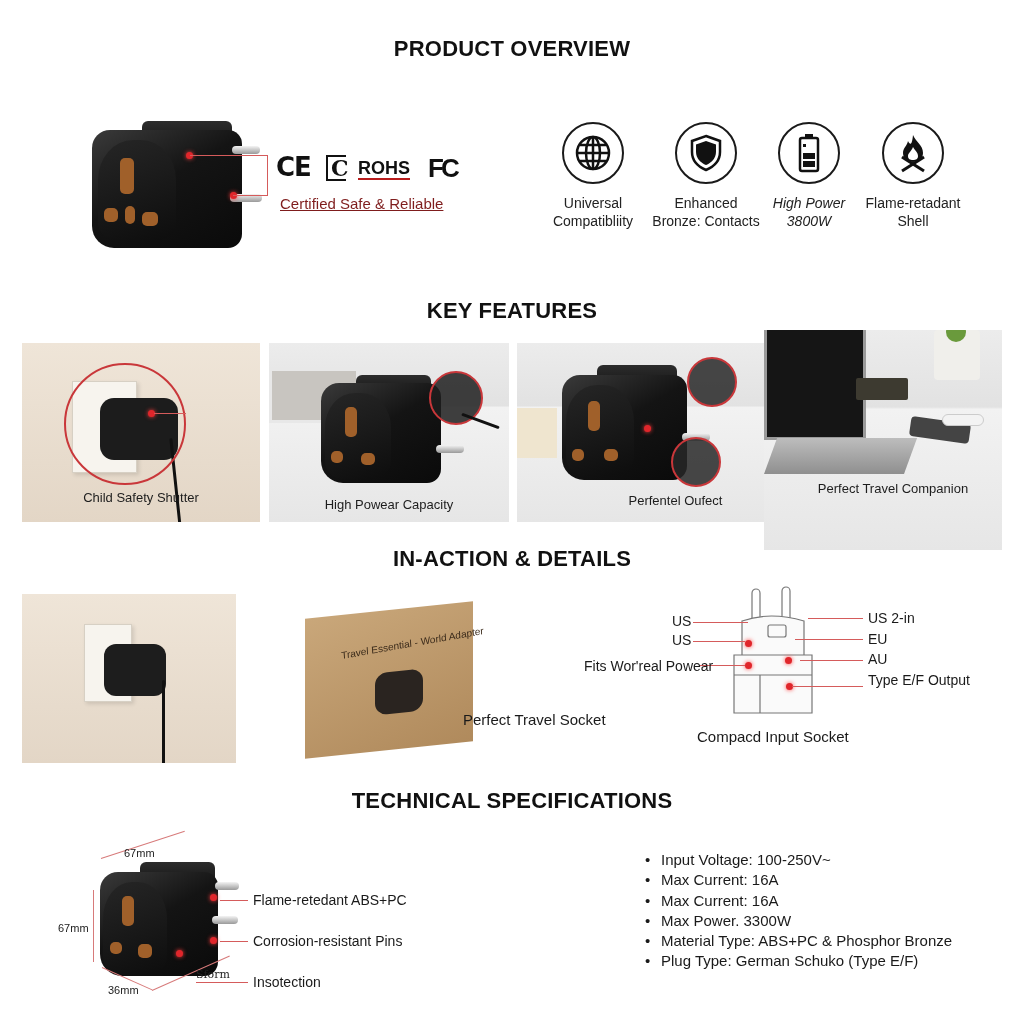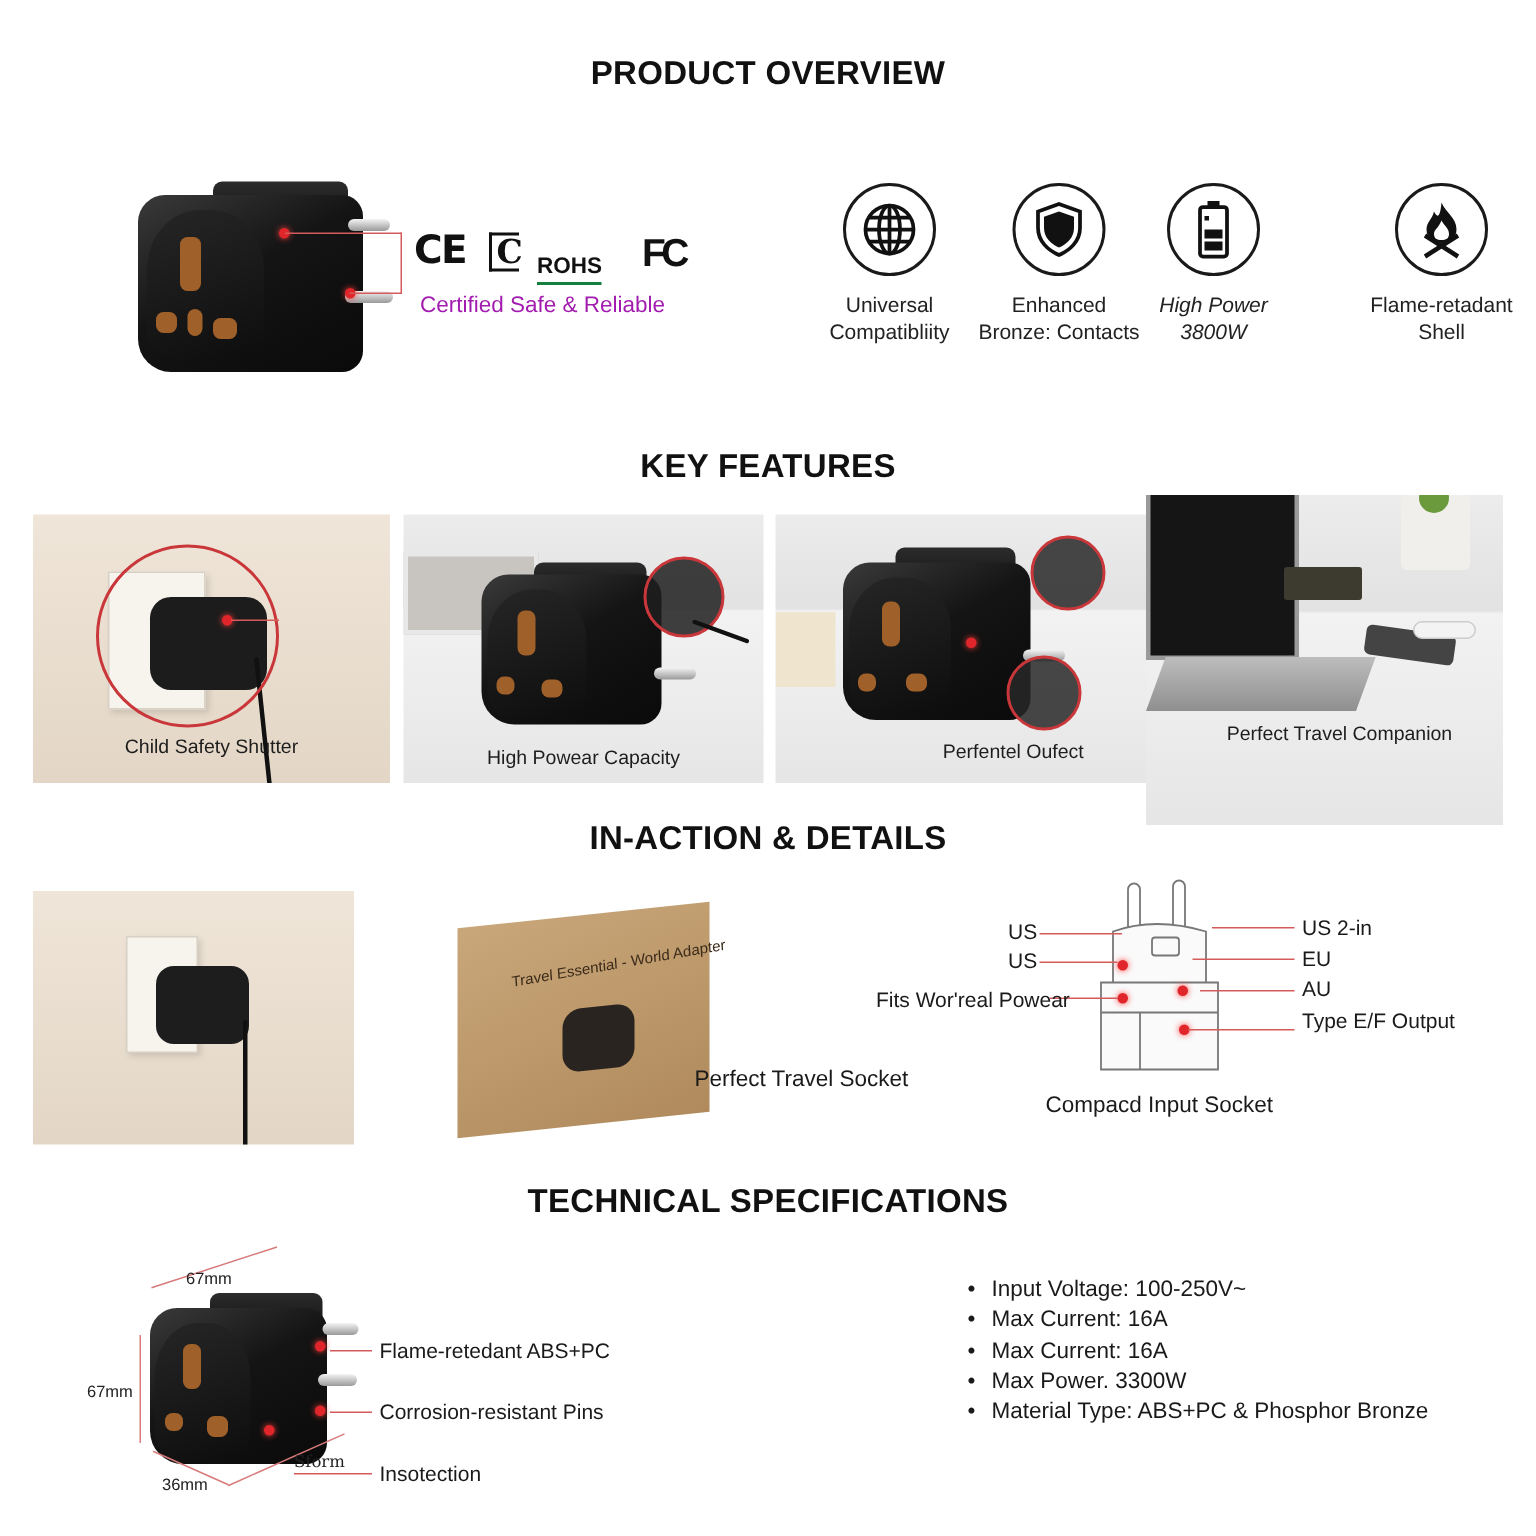--- a/index.html
+++ b/index.html
@@ -69,24 +69,24 @@
 </div>
 <div class="line" style="left:190px; top:155px; width:78px; height:1px;"></div>
 <div class="line" style="left:267px; top:155px; width:1px; height:41px;"></div>
 <div class="line" style="left:233px; top:195px; width:35px; height:1px;"></div>
 
 <div>
   <div class="cert" style="left:276px; top:152px; font-size:26px; letter-spacing:-1px; font-family:'DejaVu Sans',sans-serif;">CE</div>
   <div class="cert" style="left:326px; top:155px; width:20px; height:26px; border:2px solid #111; border-right:none;">
     <span style="position:absolute; left:3px; top:-2px; font-size:22px; font-family:'DejaVu Serif',serif;">C</span>
   </div>
-  <div class="cert" style="left:358px; top:168px; font-size:15px; border-bottom:2px solid #15803d; line-height:20px;">ROHS</div>
+  <div class="cert" style="left:358px; top:158px; font-size:18px; border-bottom:2px solid #b91c1c; line-height:20px;">ROHS</div>
   <div class="cert" style="left:428px; top:153px; font-size:26px; letter-spacing:-3px;">FC</div>
 </div>
-<div class="abs" style="left:280px; top:195px; font-size:15px; color:#a21caf;">Certified Safe &amp; Reliable</div>
+<div class="abs" style="left:280px; top:195px; font-size:15px; color:#7f1d1d;text-decoration:underline;">Certified Safe &amp; Reliable</div>
 
 <div class="feat" style="left:538px; top:122px;">
   <div class="ring">
     <svg width="38" height="38" viewBox="0 0 38 38" fill="none" stroke="#111" stroke-width="2.5">
       <circle cx="19" cy="19" r="16"></circle>
         <ellipse cx="19" cy="19" rx="7" ry="16"></ellipse>
       <line x1="3" y1="19" x2="35" y2="19"></line>
         <line x1="19" y1="3" x2="19" y2="35"></line>
       <path d="M6 11 H32 M6 27 H32"></path>
     </svg>
@@ -107,21 +107,21 @@
     <svg width="22" height="40" viewBox="0 0 22 40">
       <rect x="7" y="1" width="8" height="4" fill="#111"></rect>
       <rect x="2" y="5" width="18" height="33" rx="2" fill="none" stroke="#111" stroke-width="2.5"></rect>
       <rect x="5" y="11" width="3" height="3" fill="#111"></rect>
       <rect x="5" y="20" width="12" height="6" fill="#111"></rect>
       <rect x="5" y="28" width="12" height="6" fill="#111"></rect>
     </svg>
   </div>
   <div class="label"><span>High Power</span><br><span>3800W</span></div>
 </div>
-<div class="feat" style="left:858px; top:122px;margin-left:48px;">
+<div class="feat" style="left:858px; top:122px;">
   <div class="ring">
     <svg width="34" height="40" viewBox="0 0 34 40">
       <path d="M17 2 C20 9 27 12 27 20 C27 26 22 29 17 29 C12 29 7 26 7 20 C7 15 11 13 12 8 C14 12 16 13 17 2 Z" fill="#111"></path>
       <path d="M17 14 C19 18 22 19 22 23 C22 26 20 27 17 27 C14 27 12 26 12 23 C12 20 15 19 17 14 Z" fill="#fff"></path>
       <line x1="6" y1="38" x2="28" y2="24" stroke="#111" stroke-width="3"></line>
       <line x1="6" y1="24" x2="28" y2="38" stroke="#111" stroke-width="3"></line>
     </svg>
   </div>
   <div class="label"><span>Flame-retadant</span><br><span>Shell</span></div>
 </div>
@@ -258,13 +258,14 @@
 <div class="abs" style="left:253px; top:892px; font-size:14px;">Flame-retedant ABS+PC</div>
 <div class="abs" style="left:253px; top:933px; font-size:14px;">Corrosion-resistant Pins</div>
 <div class="abs" style="left:253px; top:974px; font-size:14px;">Insotection</div>
 
 <ul class="spec-list" style="left:645px; top:850px;">
   <li>Input Voltage: 100-250V~</li>
   <li>Max Current: 16A</li>
   <li>Max Current: 16A</li>
   <li>Max Power. 3300W</li>
   <li>Material Type: ABS+PC &amp; Phosphor Bronze</li>
+  <li>Plug Type: German Schuko (Type E/F)</li>
 </ul>
 
 </body></html>

